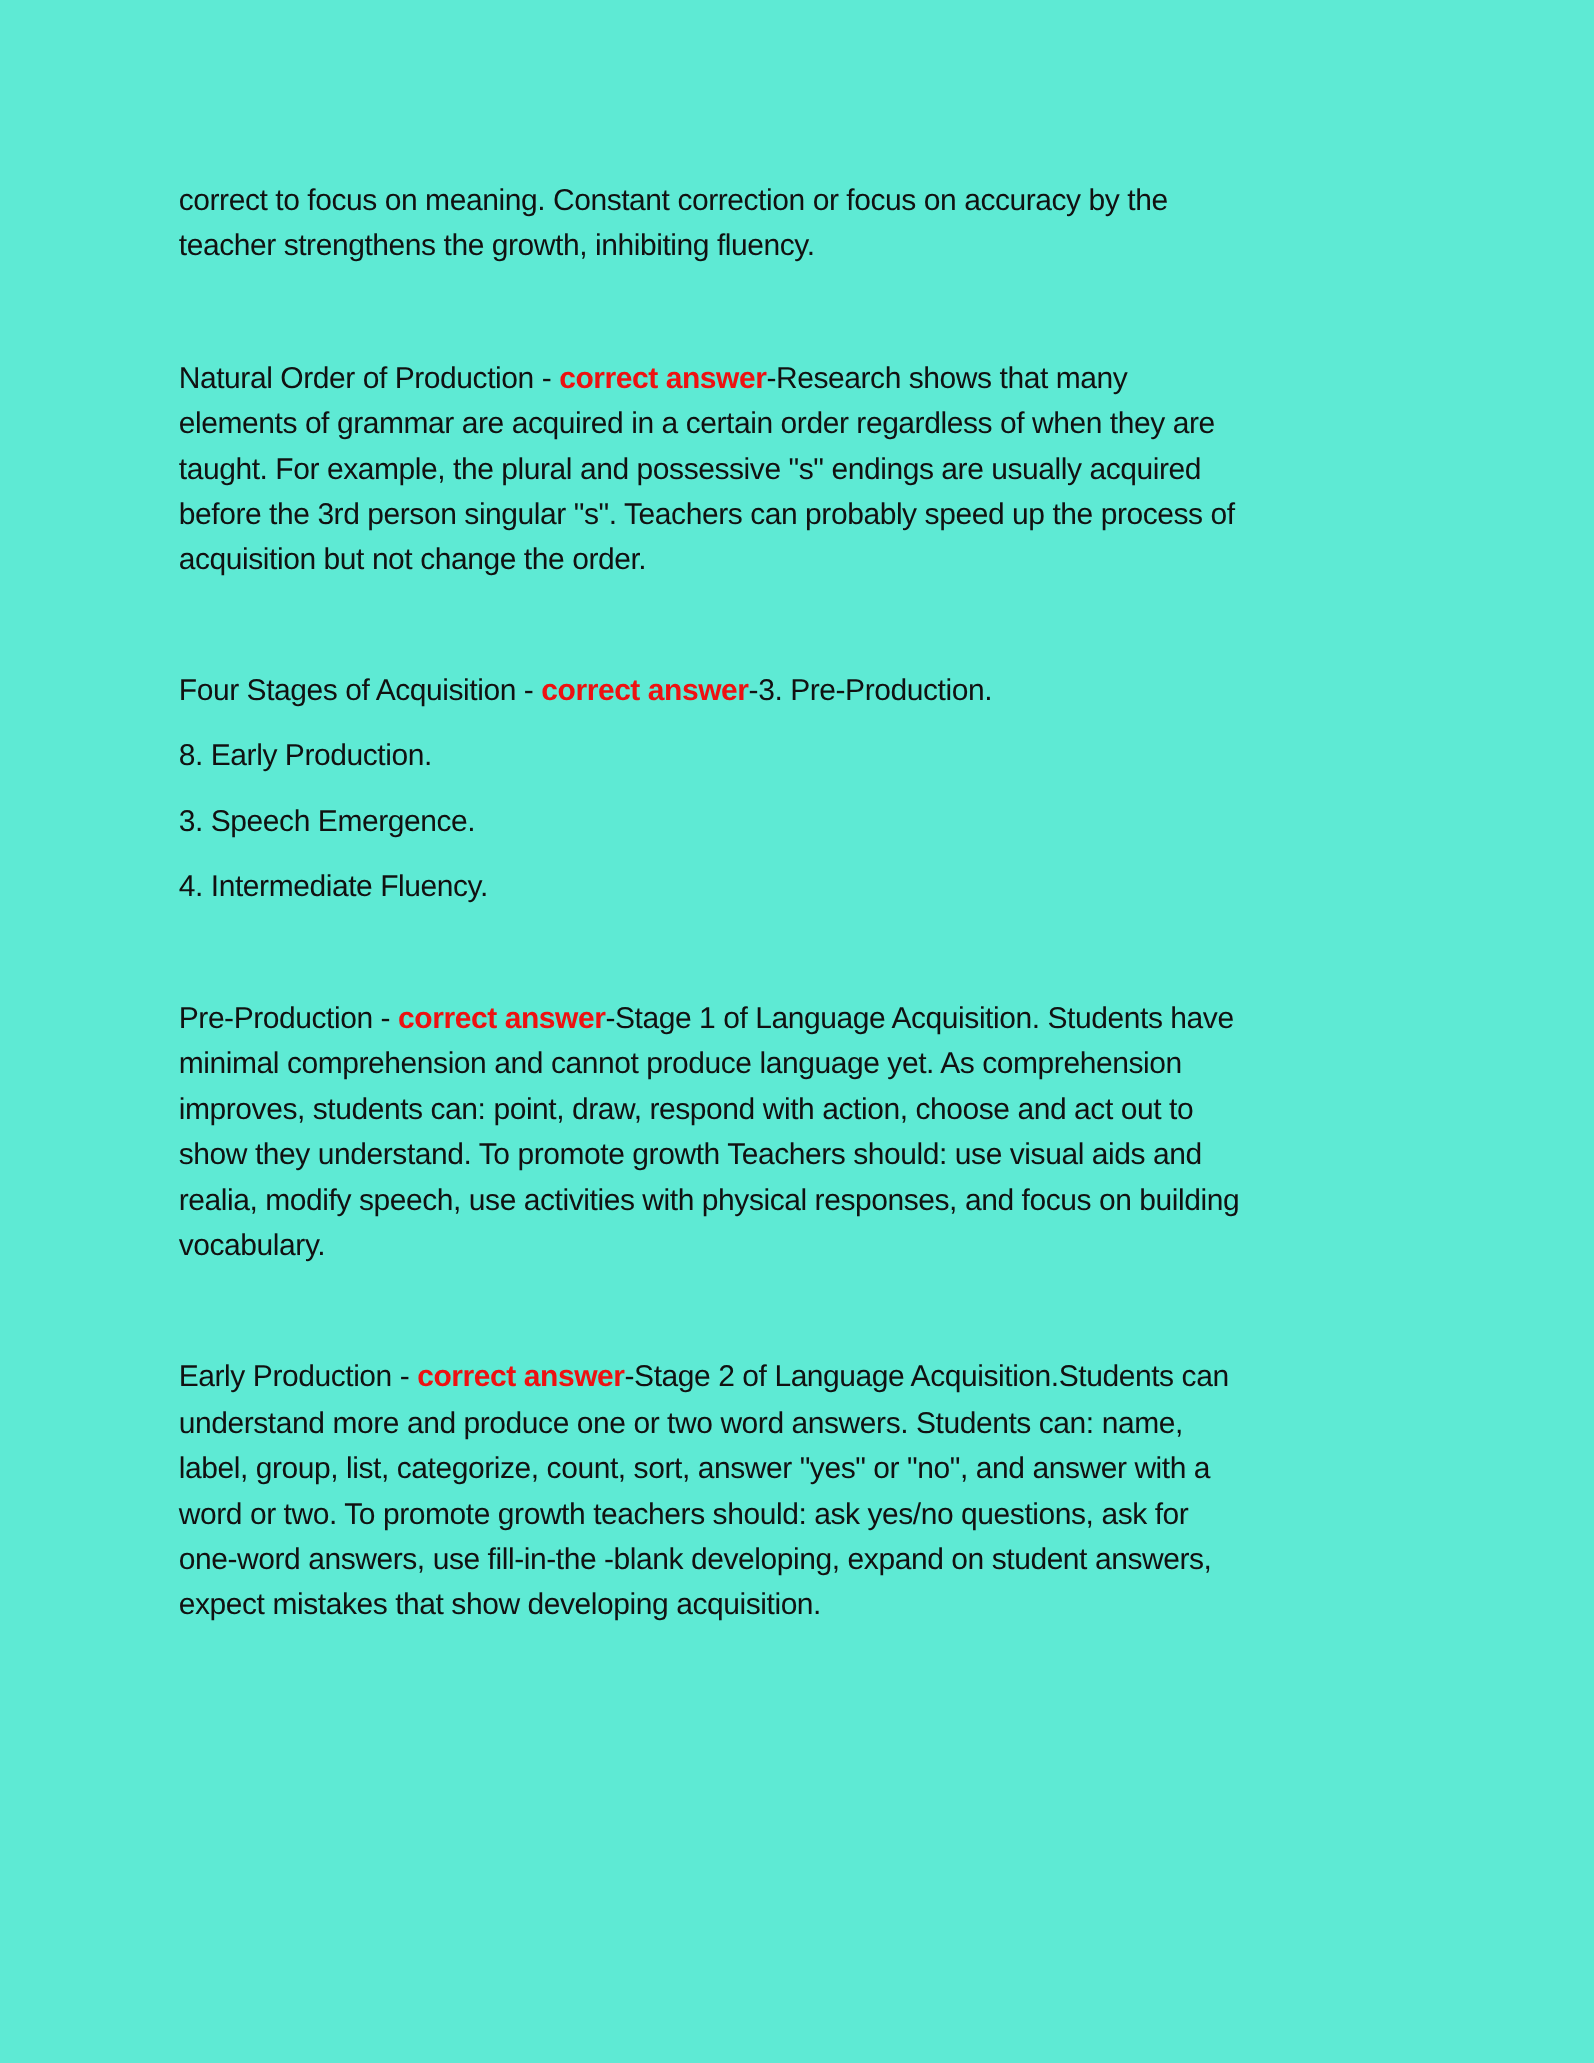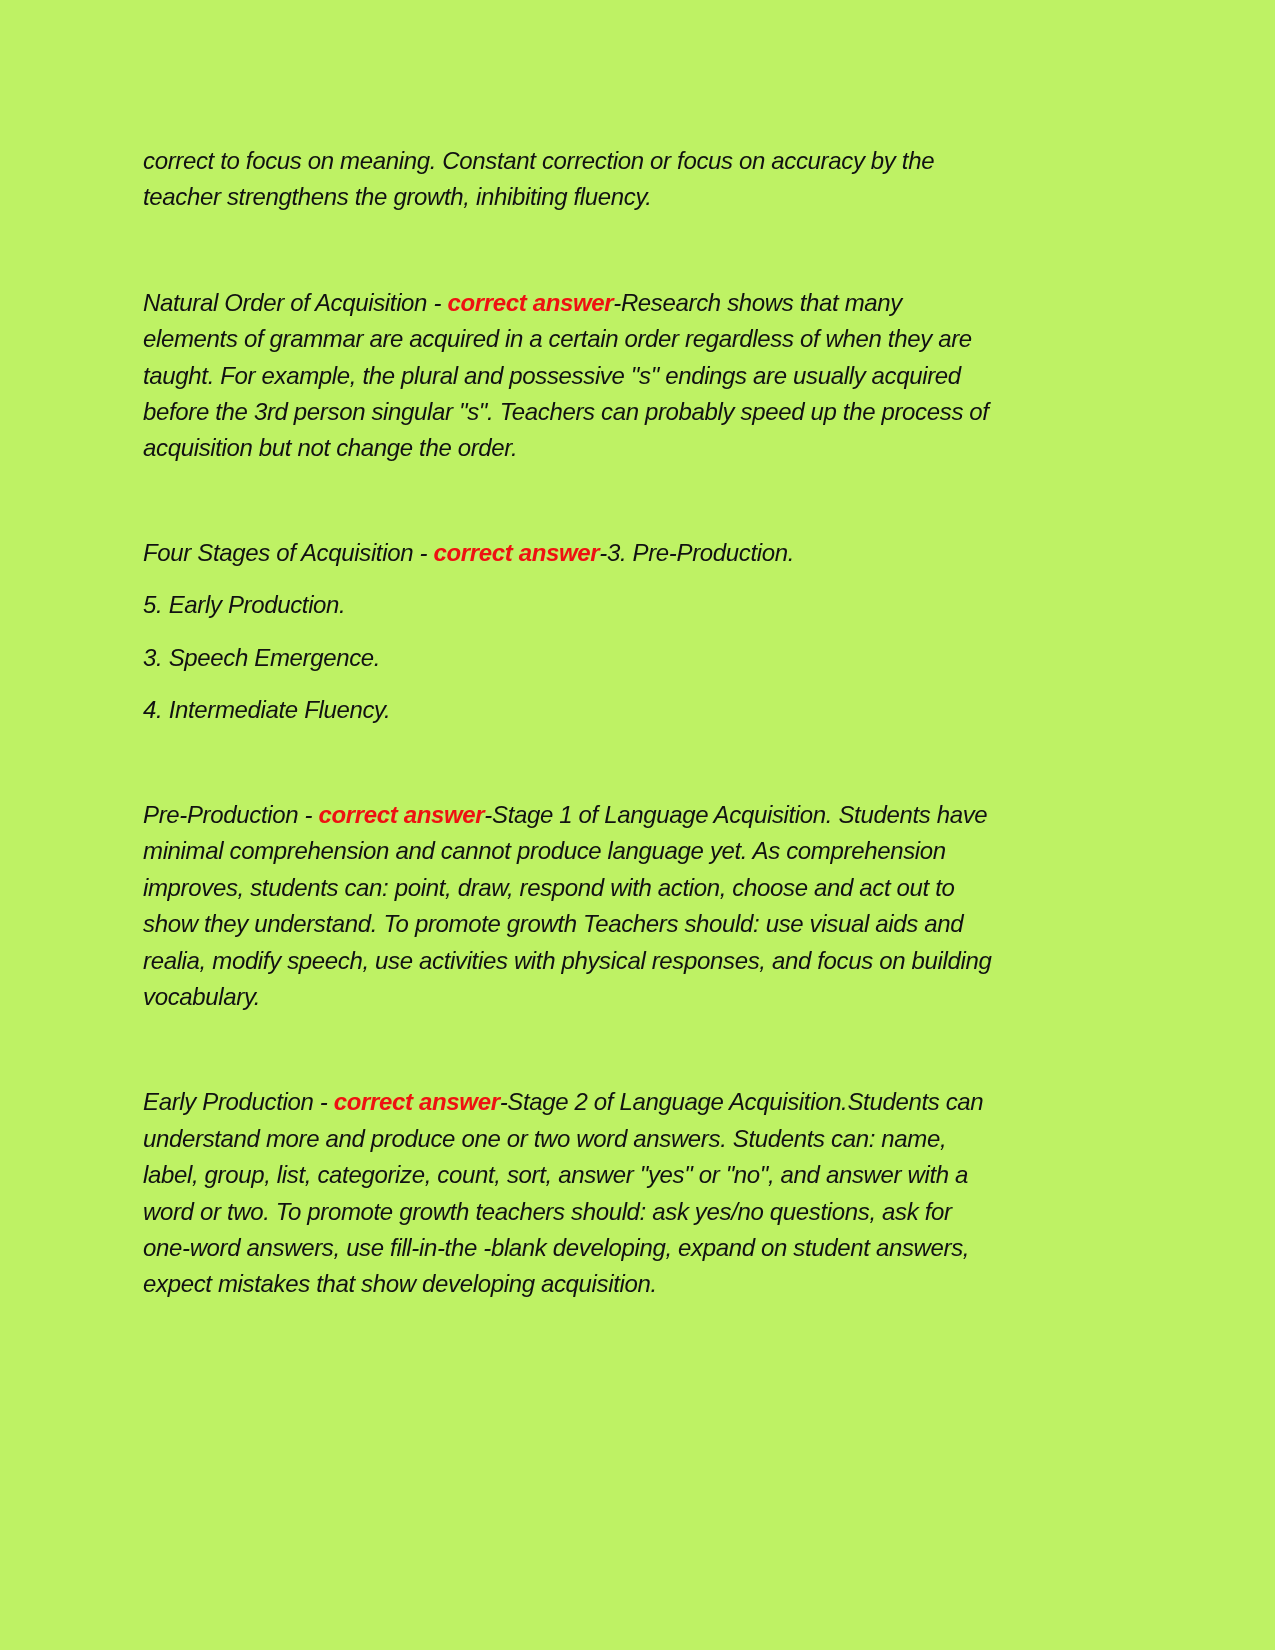--- a/index.html
+++ b/index.html
@@ -13,22 +13,21 @@
       position: relative;
       overflow: hidden;
       font-family: "Liberation Sans", "DejaVu Sans", sans-serif;
       color: #111111;
     }
     .page {
       position: absolute;
       left: 0; top: 0;
       width: 1275px;
       height: 1650px;
-      background: #bef264;
-      font-style: italic;
+      background: #5eead4;
     }
     .line {
       position: absolute;
       left: 143px;
       font-size: 24px;
       line-height: 30px;
       white-space: nowrap;
       letter-spacing: -0.35px;
     }
     .red {
@@ -41,33 +40,33 @@
 
 <div class="page">
 
   <div>
     <div class="line" style="top:146px">correct to focus on meaning. Constant correction or focus on accuracy by the</div>
     <div class="line" style="top:182px">teacher strengthens the growth, inhibiting fluency.</div>
   </div>
 
   <div>
     <div class="line" style="top:288px">
-      <span>Natural Order of Acquisition - </span><span class="red">correct answer</span><span>-Research shows that many</span>
+      <span>Natural Order of Production - </span><span class="red">correct answer</span><span>-Research shows that many</span>
     </div>
     <div class="line" style="top:324px">elements of grammar are acquired in a certain order regardless of when they are</div>
     <div class="line" style="top:361px">taught. For example, the plural and possessive "s" endings are usually acquired</div>
     <div class="line" style="top:397px">before the 3rd person singular "s". Teachers can probably speed up the process of</div>
     <div class="line" style="top:433px">acquisition but not change the order.</div>
   </div>
 
   <div>
     <div class="line" style="top:538px">
       <span>Four Stages of Acquisition - </span><span class="red">correct answer</span><span>-3. Pre-Production.</span>
     </div>
-    <div class="line" style="top:590px">5. Early Production.</div>
+    <div class="line" style="top:590px">8. Early Production.</div>
     <div class="line" style="top:643px">3. Speech Emergence.</div>
     <div class="line" style="top:695px">4. Intermediate Fluency.</div>
   </div>
 
   <div>
     <div class="line" style="top:800px">
       <span>Pre-Production - </span><span class="red">correct answer</span><span>-Stage 1 of Language Acquisition. Students have</span>
     </div>
     <div class="line" style="top:836px">minimal comprehension and cannot produce language yet. As comprehension</div>
     <div class="line" style="top:873px">improves, students can: point, draw, respond with action, choose and act out to</div>

